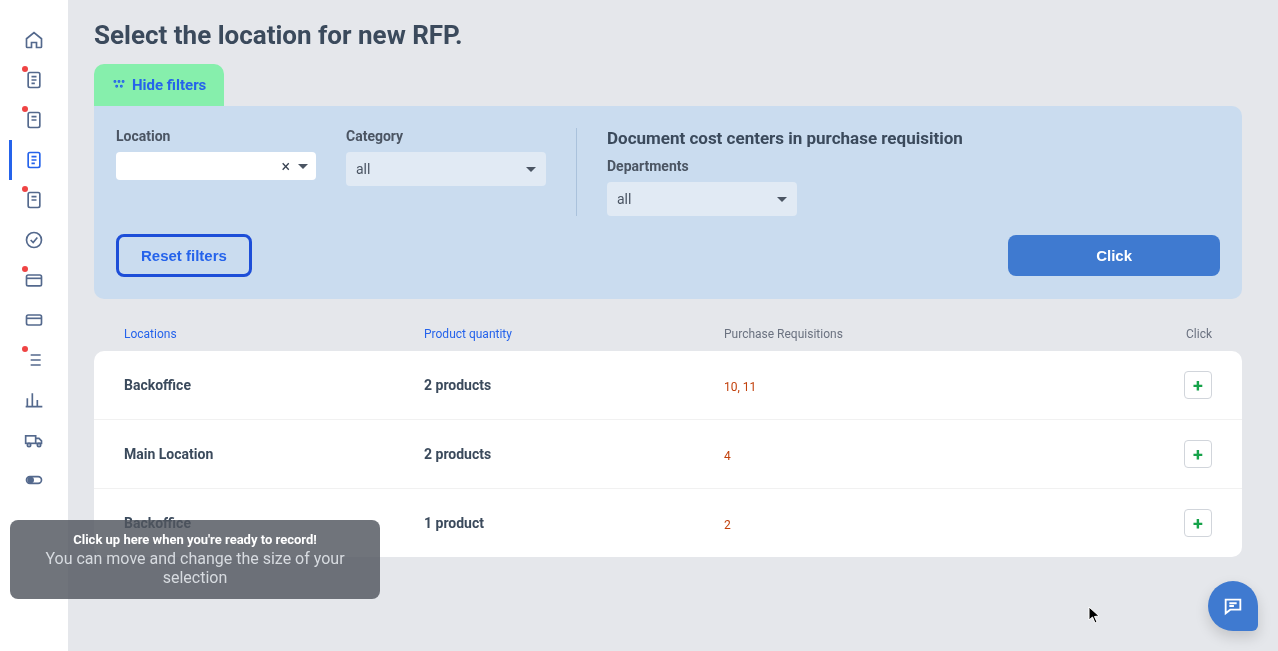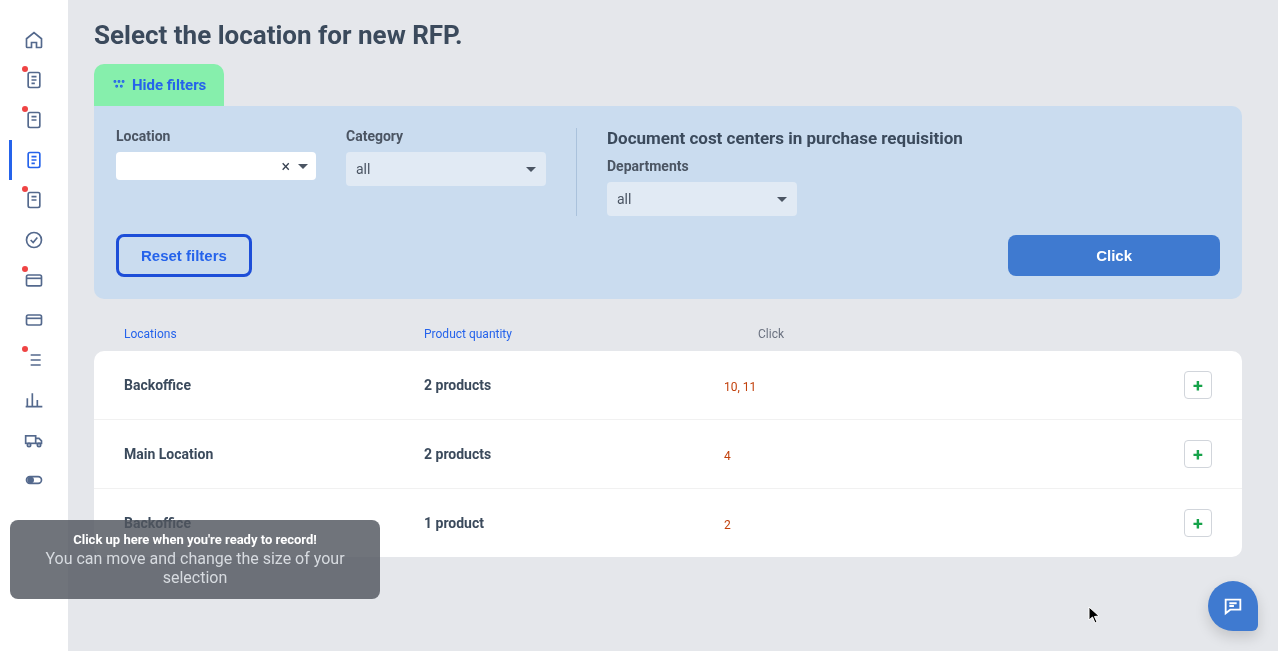--- a/index.html
+++ b/index.html
@@ -362,20 +362,21 @@
     <div class="filter-buttons">
       <button class="btn-outline">Reset filters</button>
       <button class="btn-primary">Click</button>
     </div>
   </div>
 
   <div class="table-wrap">
     <div class="thead">
       <div class="th-loc">Locations</div>
       <div class="th-qty">Product quantity</div>
+      <div class="th-pr">Purchase Requisitions</div>
       <div class="th-act">Click</div>
     </div>
     <div class="tbody">
       <div class="trow">
         <div class="td-loc">Backoffice</div>
         <div class="td-qty">2 products</div>
         <div class="td-pr"><span class="link">10, 11</span></div>
         <div class="td-act">
             <div class="plus-btn">
               <span>+</span>

